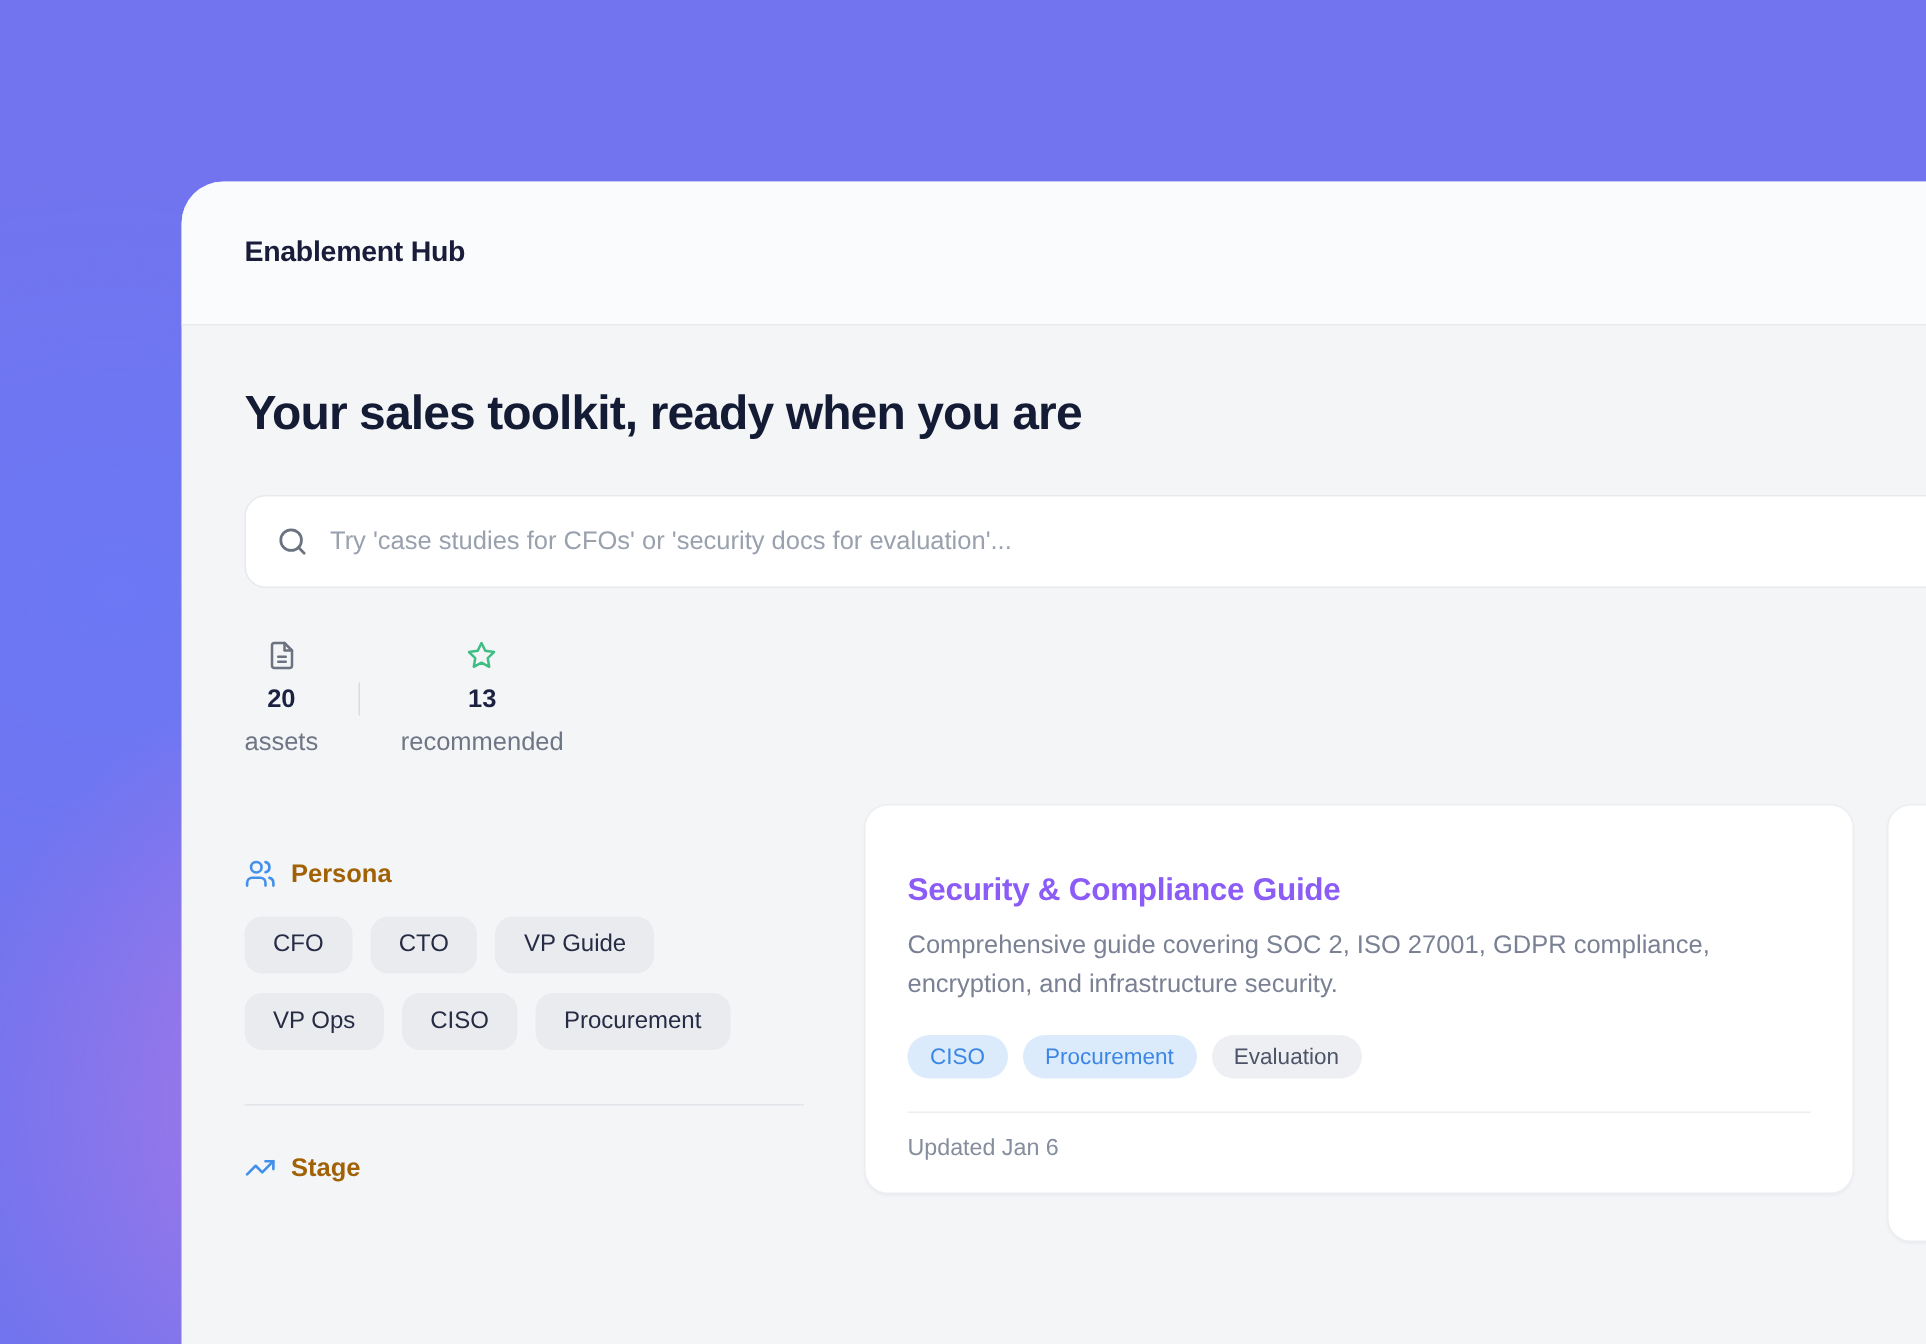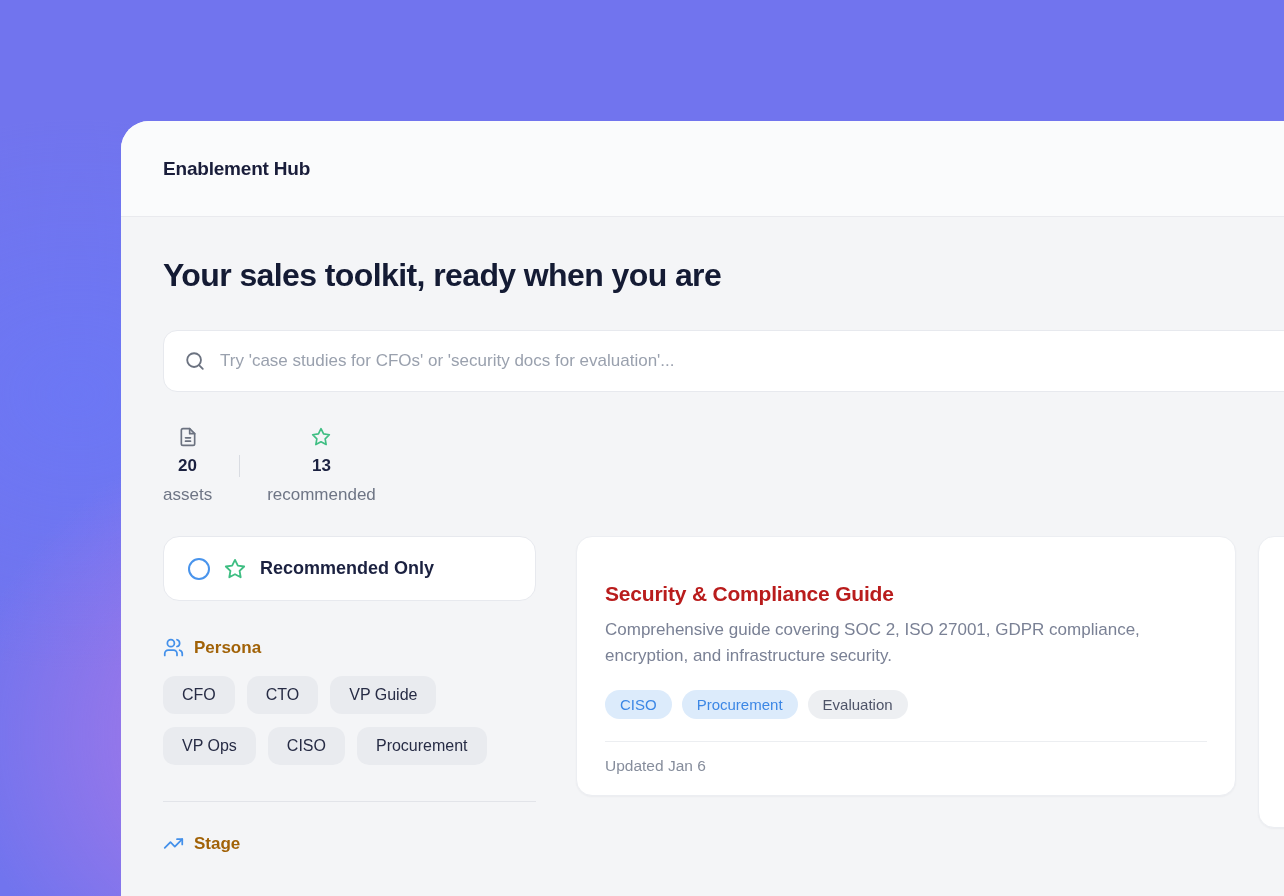--- a/index.html
+++ b/index.html
@@ -98,21 +98,21 @@
   .card-top { display: flex; align-items: center; justify-content: space-between; }
   .card-type { display: flex; align-items: center; gap: 13px; color: #6b7280; font-size: 17px; }
   .badge {
     height: 30px; padding: 0 16px; border-radius: 15px;
     background: #d9f3e6; color: #3aad79;
     display: flex; align-items: center; gap: 8px;
     font-size: 15px; font-weight: 600;
   }
   .card-title {
     margin-top: 20px; font-size: 21px; font-weight: 700;
-    color: #b91c1c; letter-spacing: -0.2px;
+    color: #8b5cf6; letter-spacing: -0.2px;
   }
   .card-desc { margin-top: 11px; font-size: 17px; line-height: 1.55; color: #7a8195; max-width: 590px; }
   .tag-row { margin-top: 20px; display: flex; gap: 10px; }
   .tag {
     height: 29px; padding: 0 15px; border-radius: 14.5px;
     font-size: 15px; font-weight: 500;
     display: flex; align-items: center; cursor: pointer;
   }
   .tag.blue { background: #dcebfb; color: #3c87e5; }
   .tag.gray { background: #edeff2; color: #4e5468; }
@@ -169,29 +169,20 @@
         </span>
         <span class="num">13</span>
         <span class="lbl">recommended</span>
       </div>
     </div>
 
     <div class="grid">
 
       <div class="sidebar">
 
-        <div class="toggle-card">
-          <span class="radio-circle"></span>
-          <span class="icon">
-            <svg width="22" height="22" viewBox="0 0 24 24" fill="none" stroke="#3fbe83" stroke-width="2" stroke-linecap="round" stroke-linejoin="round">
-                <polygon points="12 2 15.09 8.26 22 9.27 17 14.14 18.18 21.02 12 17.77 5.82 21.02 7 14.14 2 9.27 8.91 8.26 12 2"></polygon>
-              </svg>
-          </span>
-          <span class="toggle-label">Recommended Only</span>
-        </div>
 
         <div class="filter-header">
           <span class="icon">
             <svg width="21" height="21" viewBox="0 0 24 24" fill="none" stroke="#4390ea" stroke-width="2" stroke-linecap="round" stroke-linejoin="round">
                 <path d="M16 21v-2a4 4 0 0 0-4-4H6a4 4 0 0 0-4 4v2"></path>
                 <circle cx="9" cy="7" r="4"></circle>
                 <path d="M22 21v-2a4 4 0 0 0-3-3.87"></path>
                 <path d="M16 3.13a4 4 0 0 1 0 7.75"></path>
               </svg>
           </span>

